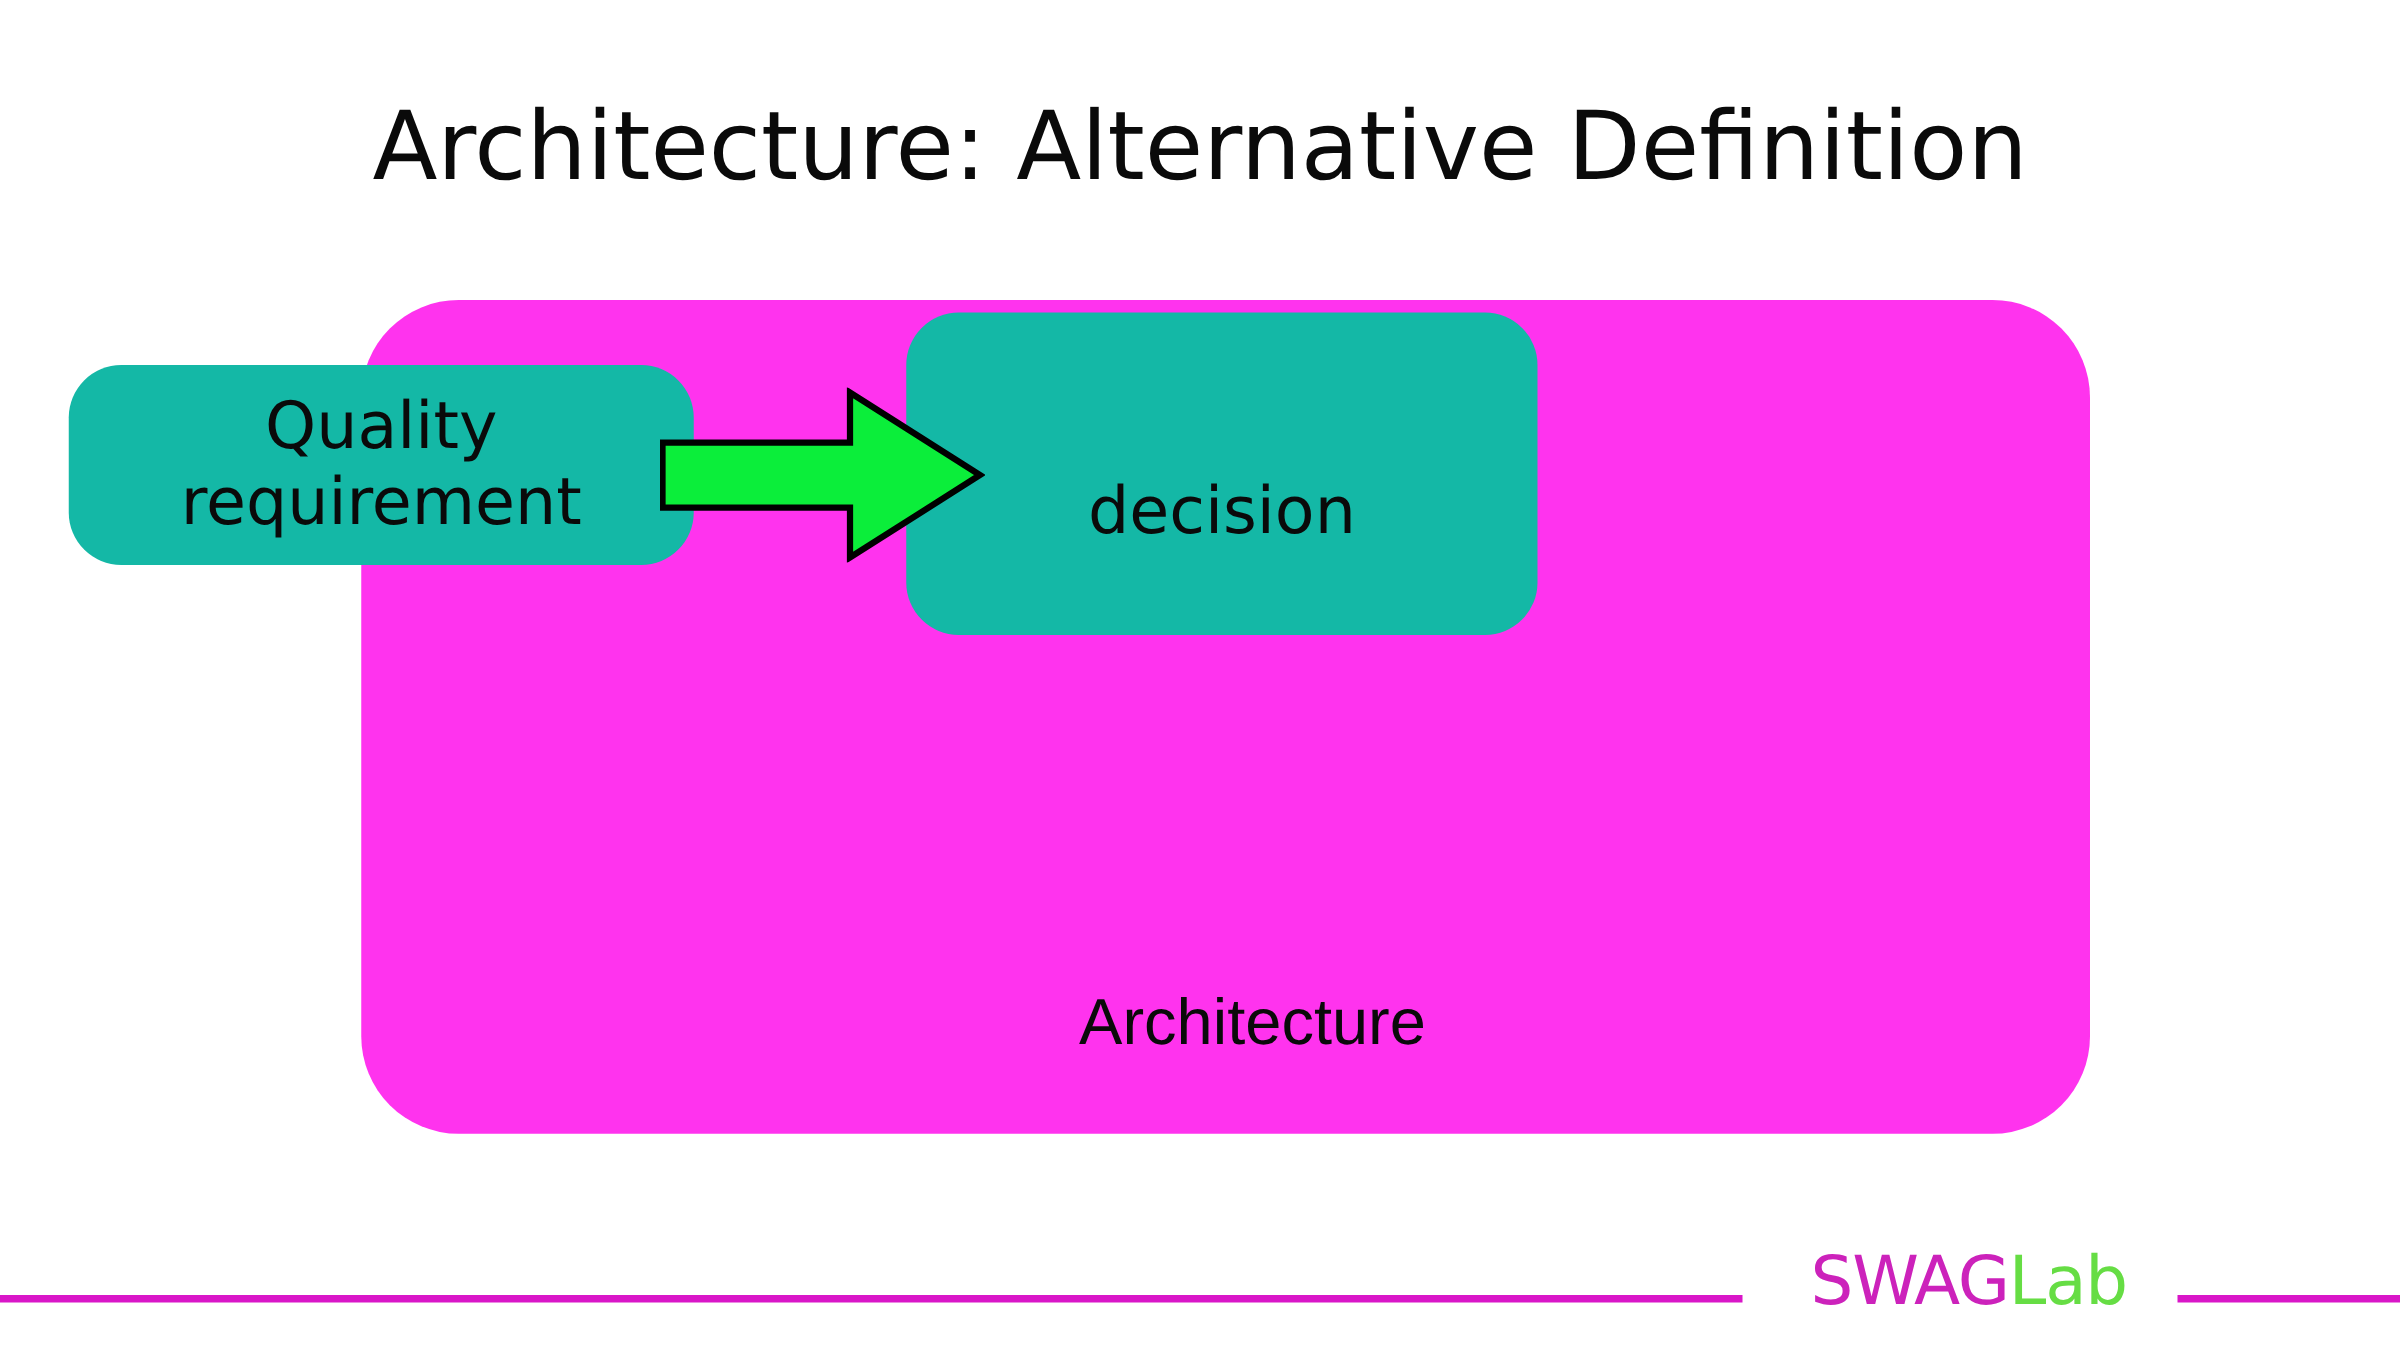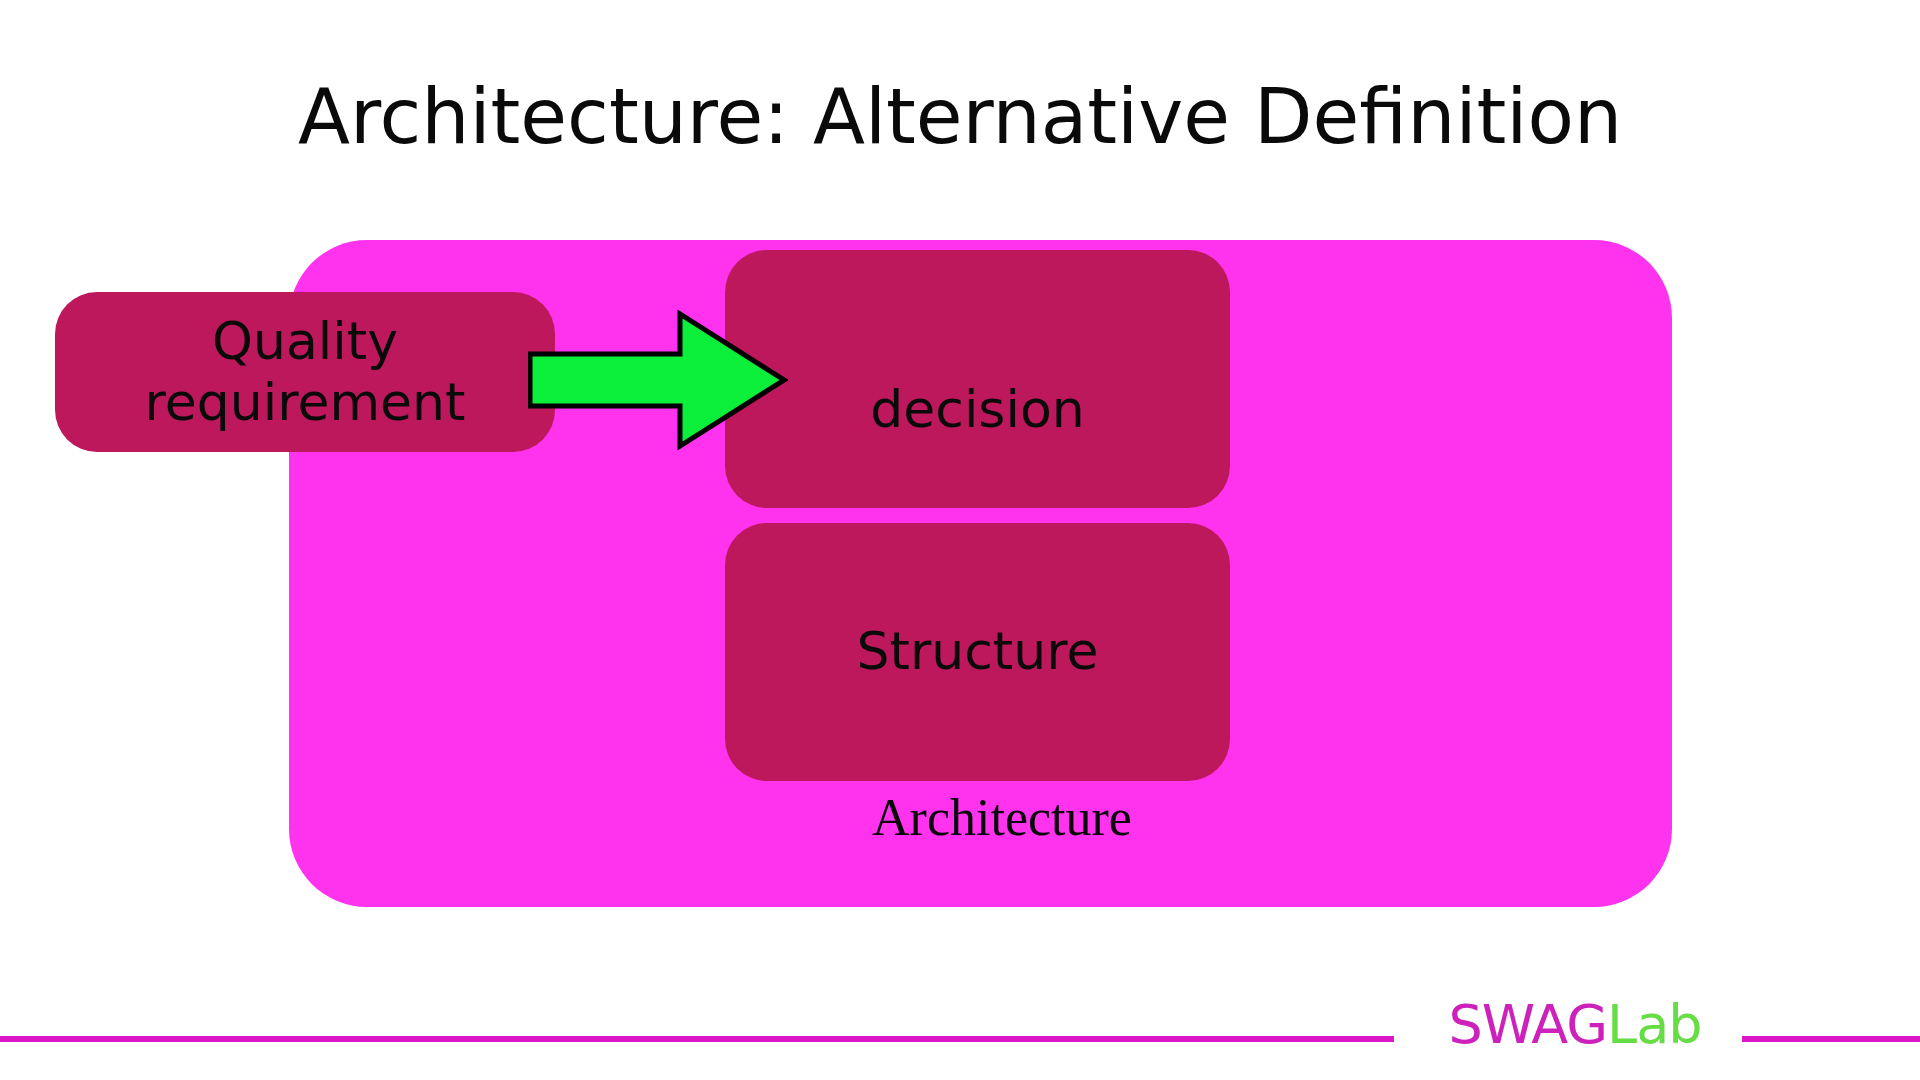--- a/index.html
+++ b/index.html
@@ -53,33 +53,33 @@
 
   #architecture-label {
     position: absolute;
     left: 289px;
     top: 792px;
     width: 1383px;
     text-align: center;
     font-size: 52px;
     line-height: 1.0;
     color: #0a0a0a;
-    font-family: Liberation Serif, serif;
+    font-family: Liberation Sans, sans-serif;
   }
   
   #architecture-label .inner {
     display: inline-block;
     width: 500px;
     margin-left: 43px;
   }
 
   
   .green-box {
     position: absolute;
-    background: #be185d;
+    background: #14b8a6;
     border-radius: 42px;
     display: flex;
     align-items: center;
     justify-content: center;
     text-align: center;
     font-size: 52px;
     line-height: 1.18;
     color: #0a0a0a;
     font-family: "DejaVu Sans", sans-serif;
     box-sizing: border-box;
@@ -171,23 +171,20 @@
     </span>
   </div>
 
   <div class="green-box" id="box-technology-decision">
     <span>
       <br>
       <span>decision</span>
     </span>
   </div>
 
-  <div class="green-box" id="box-structure">
-    <span>Structure</span>
-  </div>
 
   <svg id="flow-arrow" viewBox="0 0 260 140">
     <polygon points="2,44 152,44 152,4 256,70 152,136 152,96 2,96" fill="#0BEE3A" stroke="#000000" stroke-width="5" stroke-linejoin="miter"></polygon>
   </svg>
 
 </div>
 
 <div id="footer-rule-left"></div>
 <div id="footer-rule-right"></div>
 

